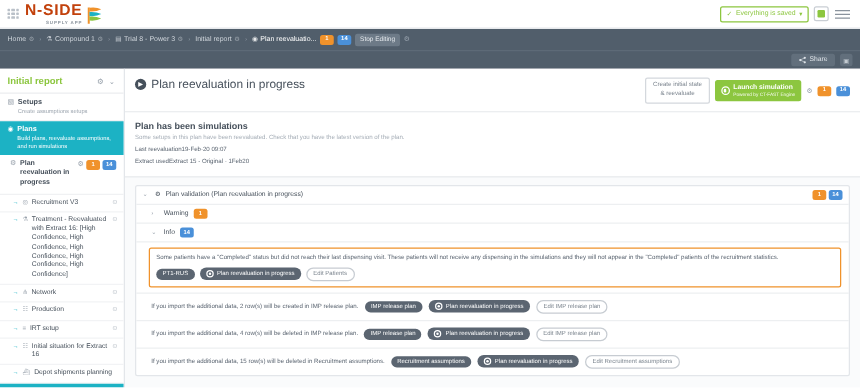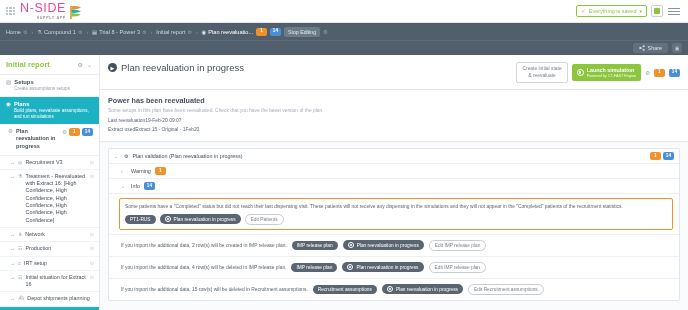--- a/index.html
+++ b/index.html
@@ -20,22 +20,22 @@
     display: flex; align-items: center; padding: 0 6px;
     position: relative;
   }
   .grid-dots {
     width: 9px; height: 9px; margin-right: 5px;
     display: grid; grid-template-columns: repeat(3,1fr); grid-template-rows: repeat(3,1fr);
     gap: 1px;
   }
   .grid-dots i { background: #b9c0c8; border-radius: 0.5px; display:block; }
   .logo-text {
-    font-weight: normal; font-size: 12.5px; letter-spacing: .6px;
-    color: #ec4899; line-height: 1;
+    font-weight: bold; font-size: 12.5px; letter-spacing: .6px;
+    color: #c2410c; line-height: 1;
   }
   .logo-sub {
     font-size: 3.6px; letter-spacing: .7px; color: #8a939d;
     font-weight: bold; text-align: right; margin-top: 1px;
   }
   .logo-mark {
     margin-left: 3px; width: 13px; height: 15px; position: relative;
   }
   .saved-pill {
     margin-left: auto; display: flex; align-items: center; gap: 3px;
@@ -409,21 +409,21 @@
               <span class="l2" style="display:block">Powered by CT-FAST Engine</span>
             </span>
           </div>
           <span class="gearmini">⚙</span>
           <span class="badge warn">1</span>
           <span class="badge info">14</span>
         </div>
       </div>
 
       <div class="card">
-        <h3>Power has been reevaluated</h3>
+        <h3>Plan has been simulations</h3>
         <div class="sub">Some setups in this plan have been reevaluated. Check that you have the latest version of the plan.</div>
         <div class="kv">Last reevaluation19-Feb-20 09:07</div>
         <div class="kv">Extract usedExtract 15 - Original - 1Feb20</div>
       </div>
 
       <div class="valsec">
 
         <div class="vbox">
 
           <div class="vrow">

